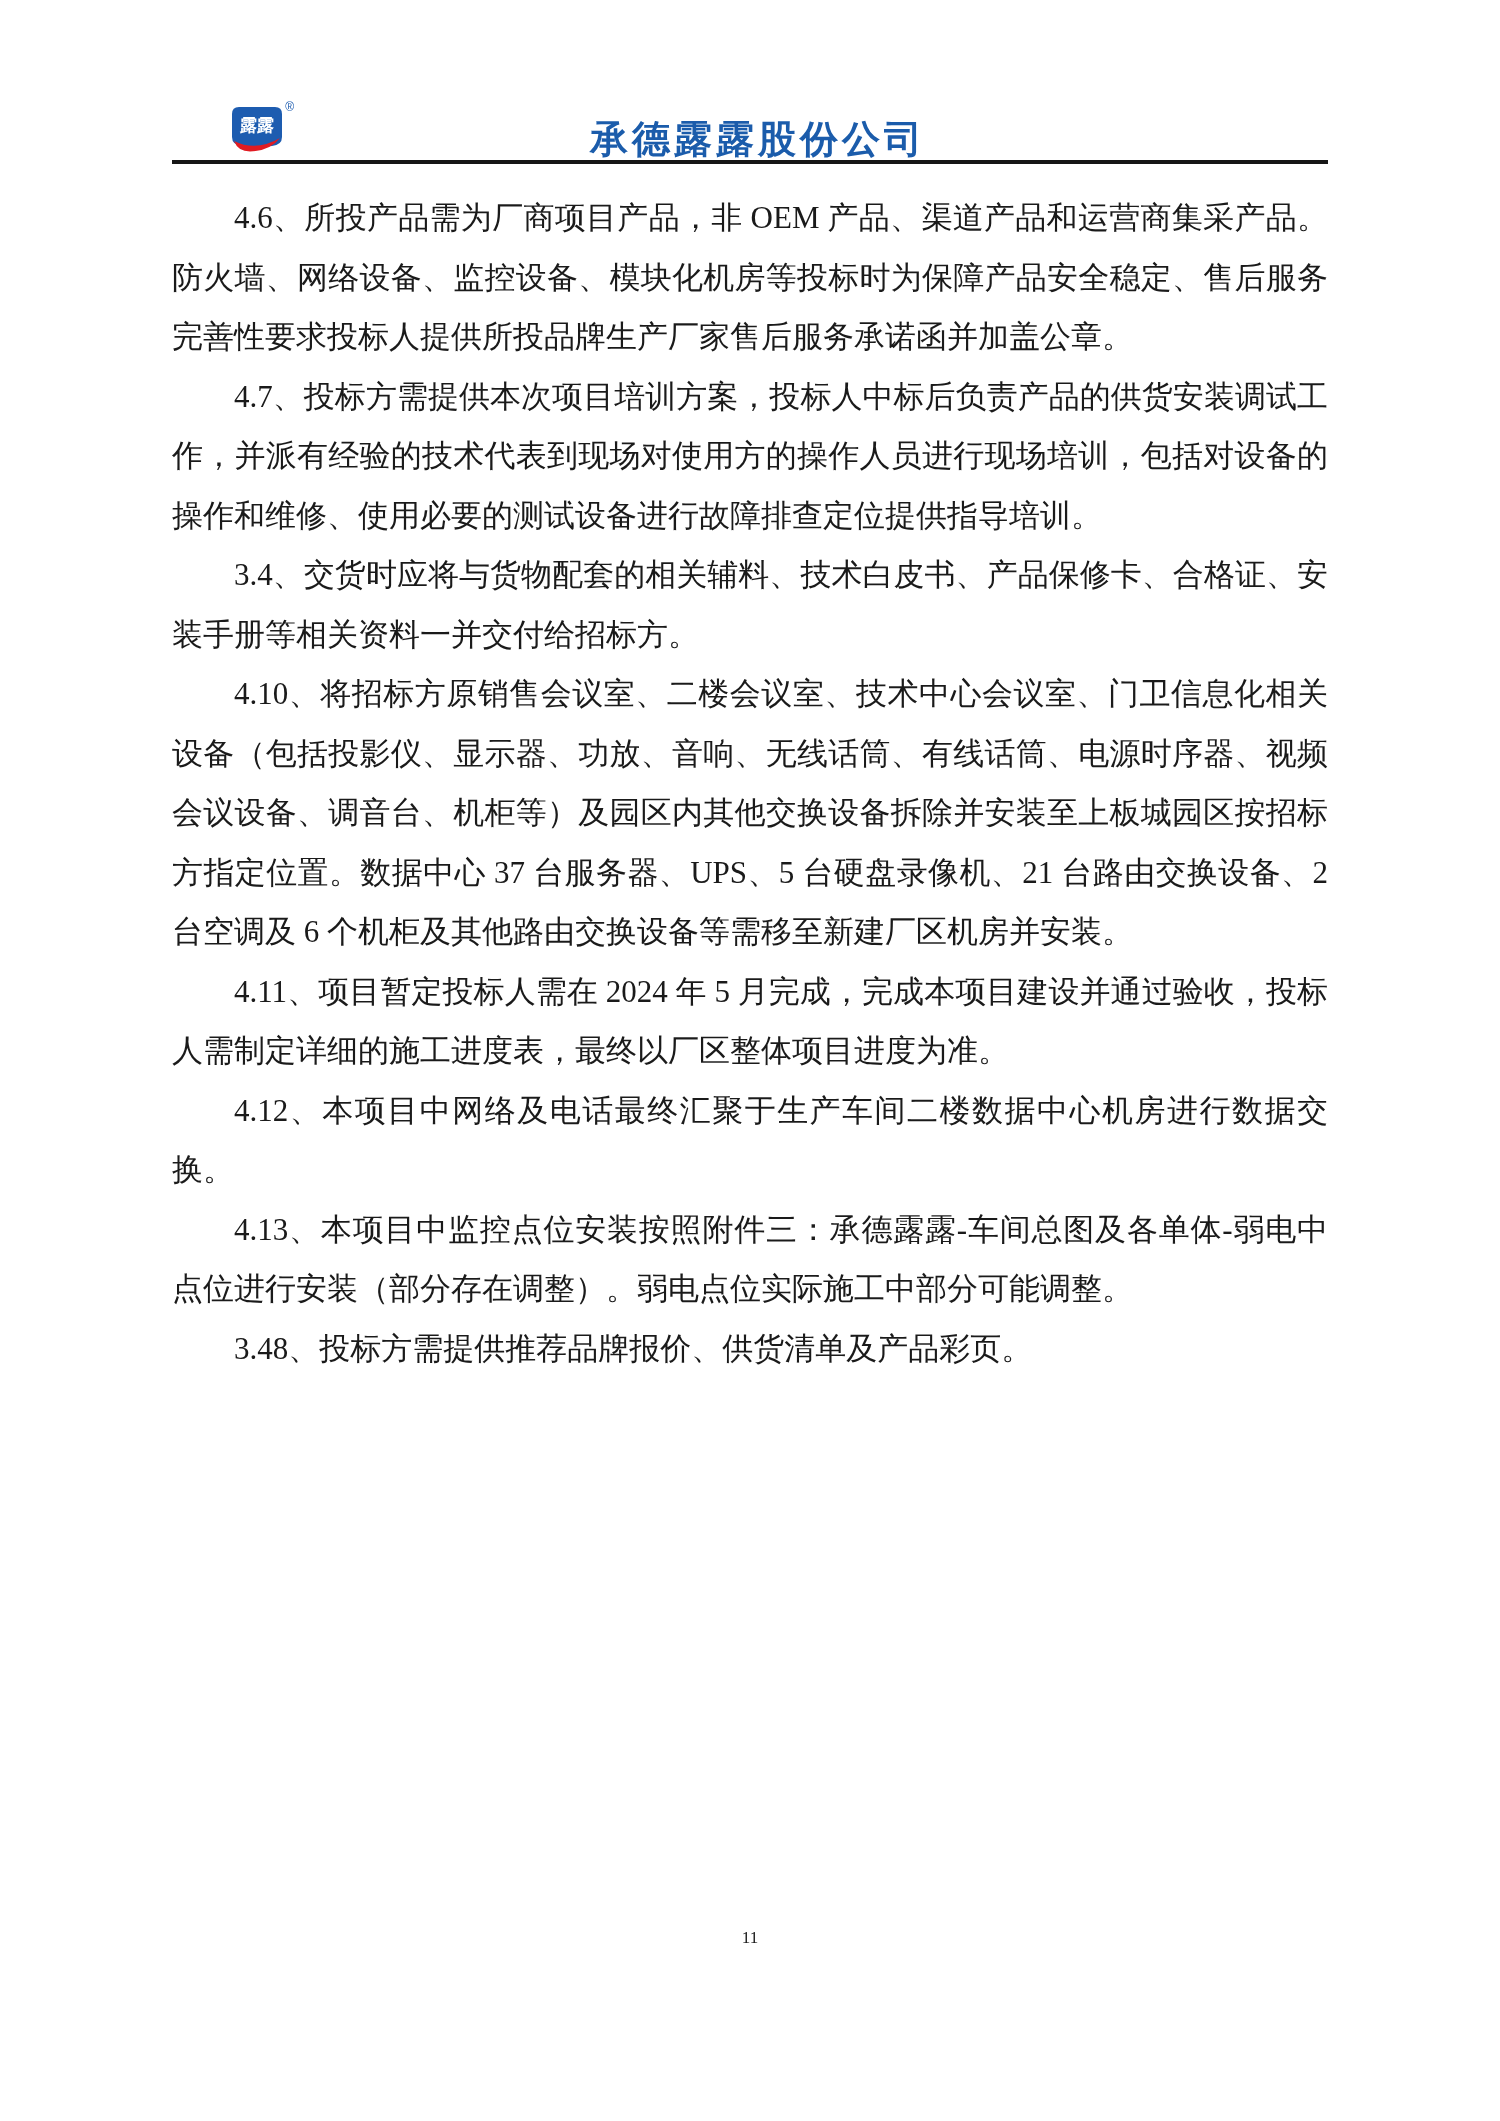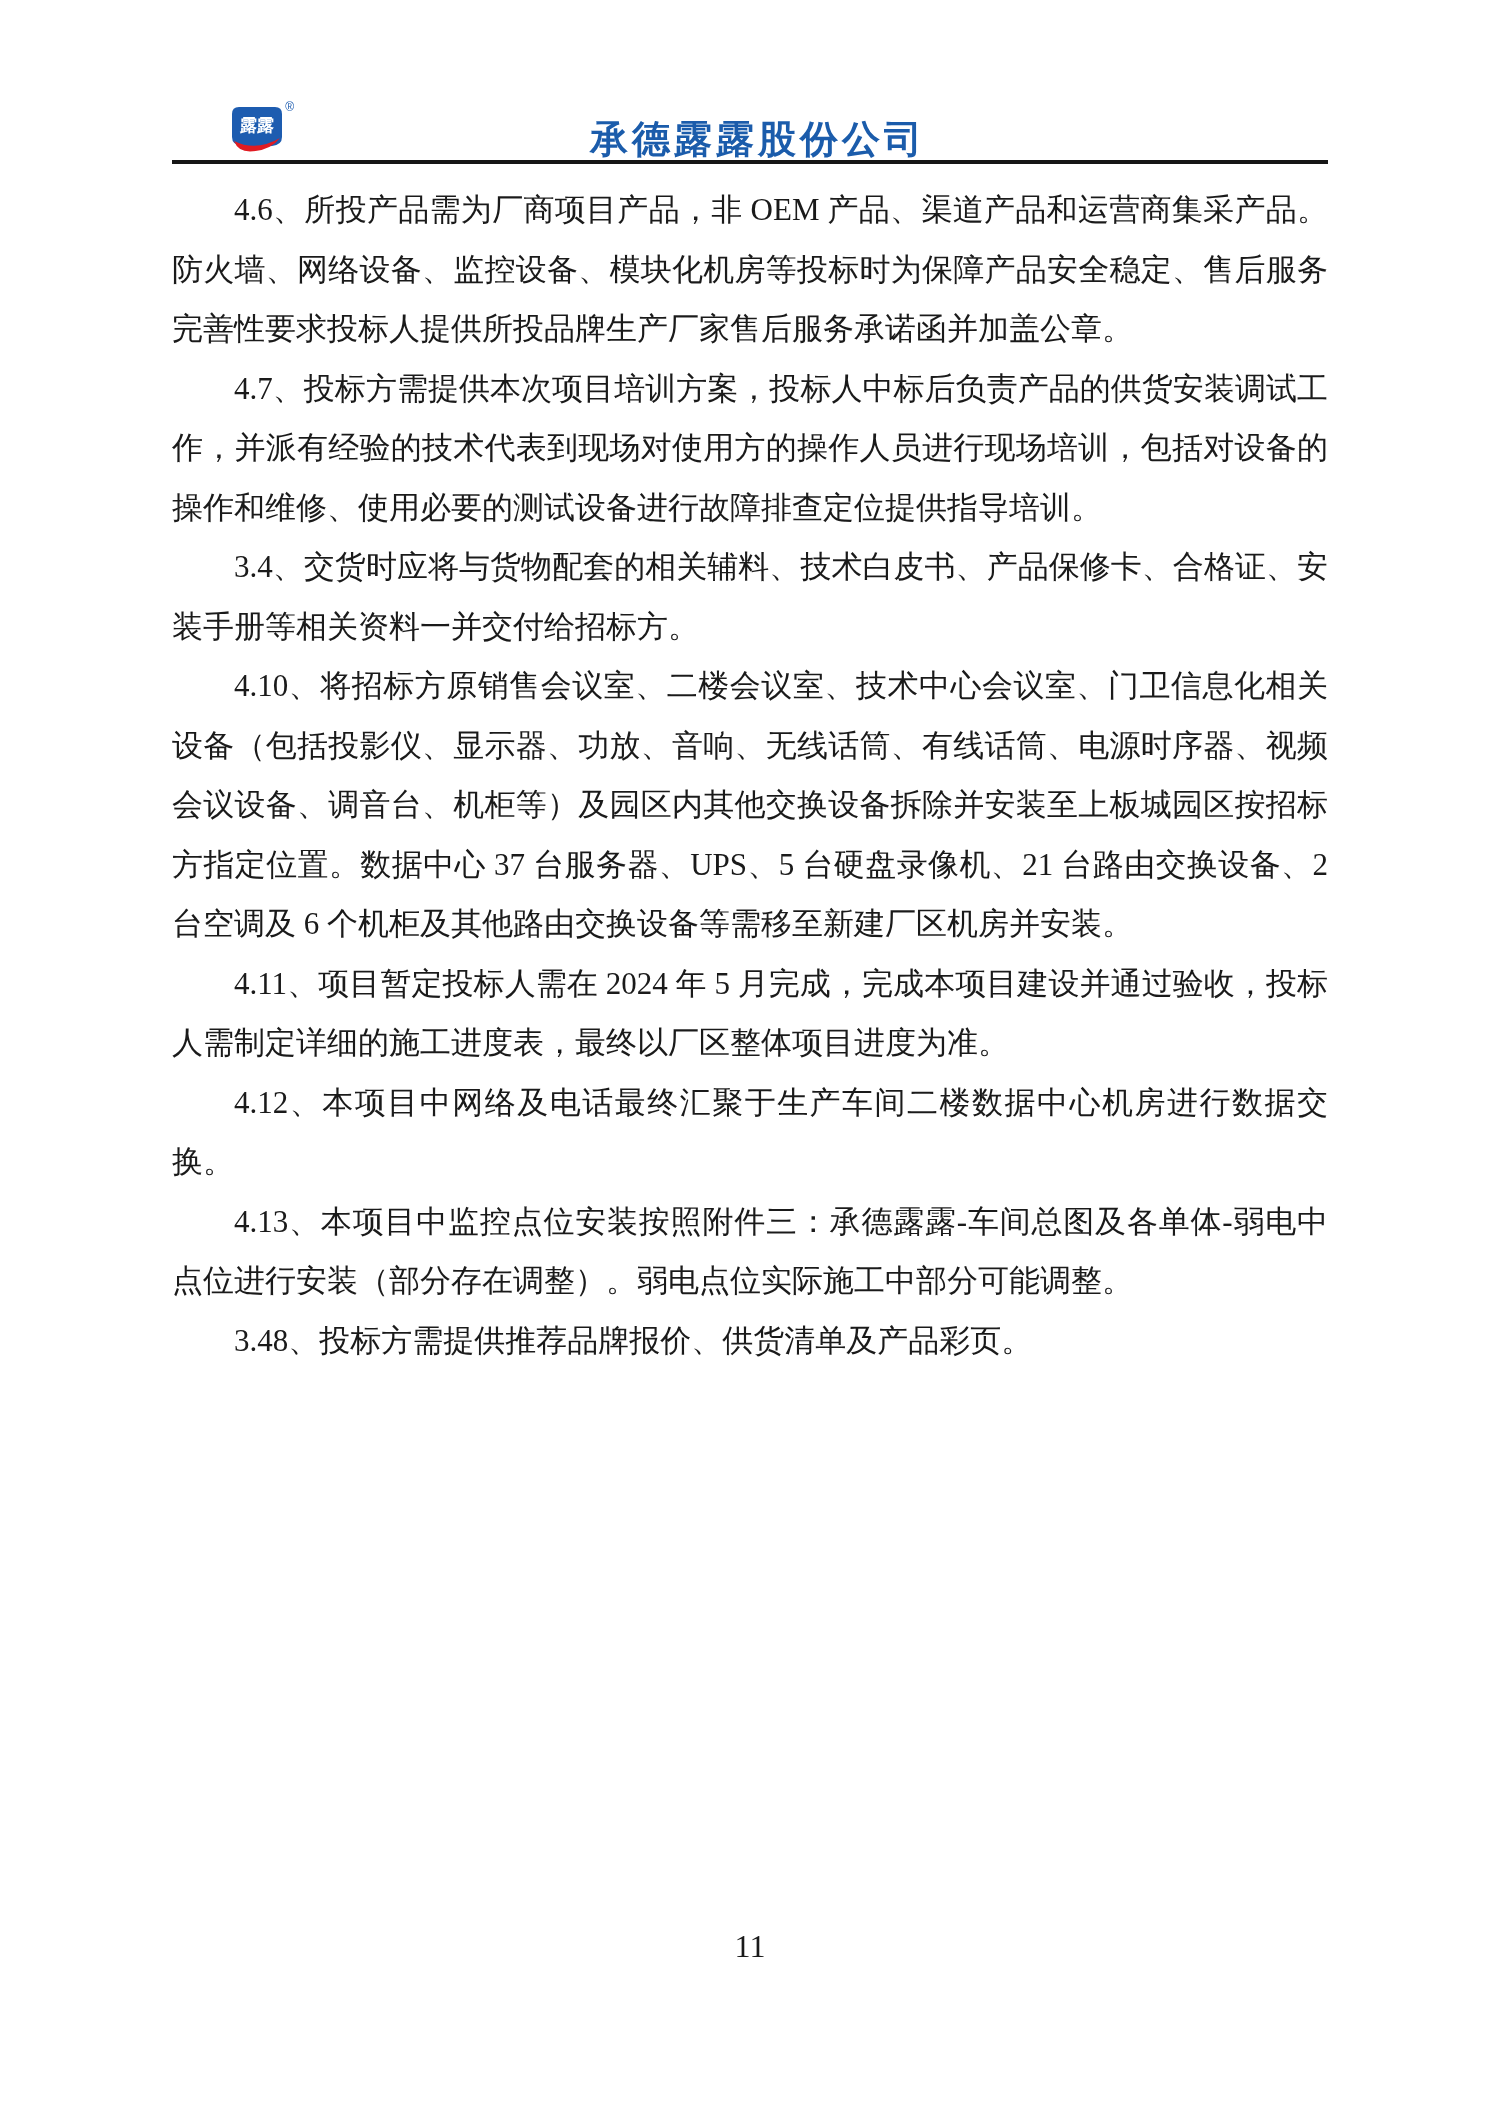--- a/index.html
+++ b/index.html
@@ -28,34 +28,34 @@
     margin:8px; text-align:center;
     font-size:38px; font-weight:700; letter-spacing:4px;
     color:#1b5cab;
   }
   .header-rule {
     position:absolute; left:0; top:160px; width:100%;
     border-top:4px solid #161616;
   }
   
   .doc-body {
-    position:absolute; left:172px; top:180px; width:1156px;
+    position:absolute; left:172px; top:188px; width:1156px;
     font-size:31px; line-height:59.5px;
     color:#1a1a1a;
     text-align:justify;
     text-justify:inter-character;
   }
   .doc-body p { margin:0; text-indent:2em; }
   
   .doc-footer {
     position:absolute; left:0; top:1928px; width:100%;
     text-align:center;
   }
   .page-number {
-    font-size:32px; color:#1a1a1a;
+    font-size:17px; color:#1a1a1a;
     font-family:"Liberation Serif","DejaVu Serif",serif;
   }
 </style>
 </head>
 <body>
 
 <div class="page">
 
   <header class="doc-header">
     <div class="logo">

